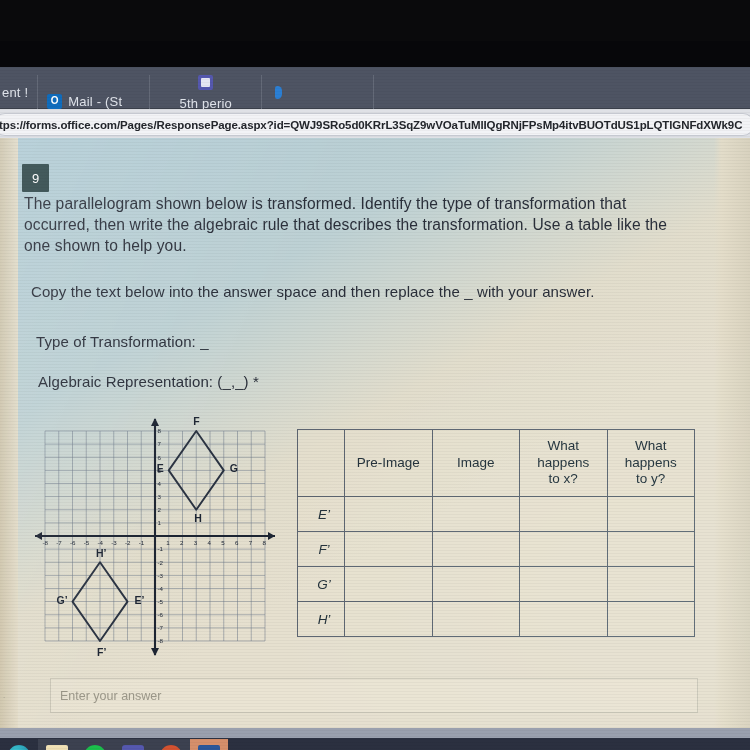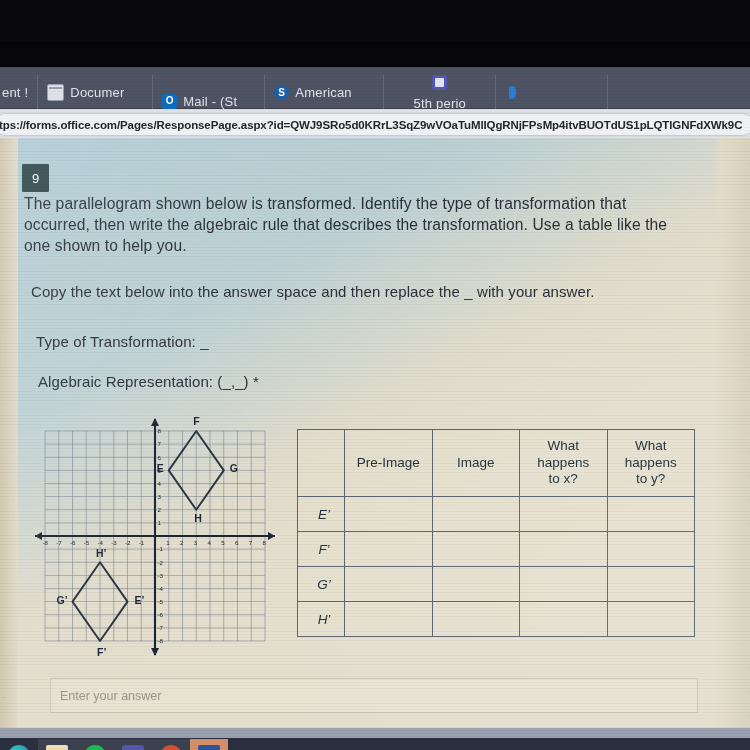--- a/index.html
+++ b/index.html
@@ -236,35 +236,27 @@
 
   <div class="top-void"></div>
 
   <div class="tabstrip">
 
     <div class="tab first">
       <span class="tabtitle">ent !</span>
     </div>
 
 
-    <div class="tab" style="width:96px;">
-      <span class="fav fav-doc"></span>
-      <span class="tabtitle">Documer</span>
-    </div>
 
     <div class="tab" style="width:93px;align-items:flex-end;">
       <span class="fav fav-outlook"></span>
       <span class="tabtitle">Mail - (St</span>
     </div>
 
 
-    <div class="tab" style="width:100px;">
-      <span class="fav fav-circle"></span>
-      <span class="tabtitle">American</span>
-    </div>
 
     <div class="tab" style="width:93px;flex-direction:column;">
       <span class="fav fav-teams"></span>
       <span class="tabtitle">5th perio</span>
     </div>
 
     <div class="tab" style="width:93px;">
       <span class="fav fav-nar"></span>
 
     </div>

